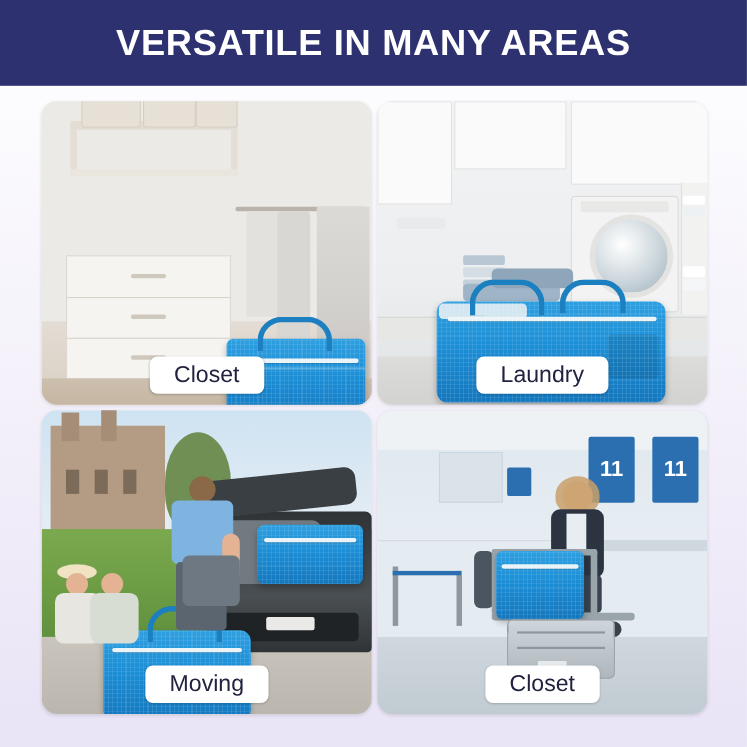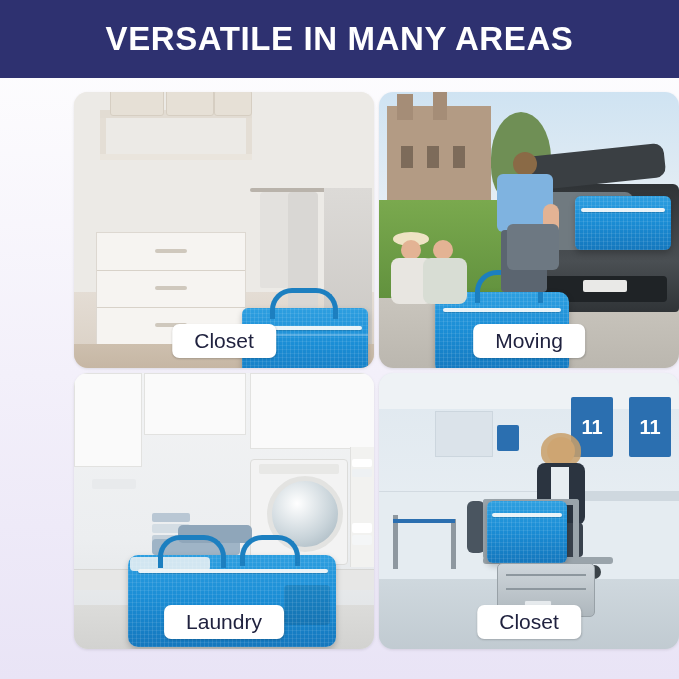--- a/index.html
+++ b/index.html
@@ -32,21 +32,20 @@
   }
   
   .grid{
     position:absolute;
     left:38px;top:92px;
     width:604px;height:560px;
     display:grid;
     grid-template-columns:300px 300px;
     grid-template-rows:276px 276px;
     gap:5px 5px;
-    margin-left:36px;
   }
   .card{
     position:relative;
     border-radius:14px;
     overflow:hidden;
     box-shadow:0 1px 3px rgba(0,0,0,0.10);
   }
   .photo{position:absolute;inset:0;overflow:hidden;}
   .caption{
     position:absolute;
@@ -174,20 +173,61 @@
           <div class="bag-zip" style="left:6px;top:18px;width:114px;"></div>
           <div class="abs" style="left:0;top:26px;width:126px;height:2px;background:rgba(255,255,255,0.25);"></div>
         </div>
         <div class="handle" style="left:196px;top:196px;width:58px;height:26px;"></div>
       </div>
       <div class="caption">Closet</div>
     </div>
 
     <div class="card">
       <div class="photo">
+        <div class="abs c2-bg"></div>
+
+        <div class="abs c2-cabinet" style="left:0px;top:0px;width:66px;height:92px;"></div>
+        <div class="abs c2-cabinet" style="left:70px;top:0px;width:100px;height:60px;"></div>
+        <div class="abs c2-cabinet" style="left:176px;top:0px;width:124px;height:74px;"></div>
+
+        <div class="abs c2-washer">
+          <div class="abs" style="left:8px;top:4px;width:80px;height:10px;background:#e8e8e6;border-radius:2px;"></div>
+          <div class="abs c2-door"></div>
+        </div>
+
+        <div class="abs" style="left:276px;top:74px;width:24px;height:120px;background:#f2f2f0;border-left:1px solid #e0e0de;"></div>
+        <div class="abs c2-towel" style="left:278px;top:86px;width:20px;height:8px;background:#ffffff;"></div>
+        <div class="abs c2-towel" style="left:278px;top:96px;width:20px;height:8px;background:#eef1f3;"></div>
+        <div class="abs c2-towel" style="left:278px;top:150px;width:20px;height:10px;background:#ffffff;"></div>
+        <div class="abs c2-towel" style="left:278px;top:162px;width:20px;height:10px;background:#f4f6f7;"></div>
+
+        <div class="abs c2-towel" style="left:78px;top:140px;width:38px;height:9px;background:#b9c7d4;"></div>
+        <div class="abs c2-towel" style="left:78px;top:151px;width:38px;height:9px;background:#d4dde4;"></div>
+        <div class="abs c2-towel" style="left:78px;top:162px;width:38px;height:9px;background:#c4d0da;"></div>
+        <div class="abs c2-towel" style="left:18px;top:106px;width:44px;height:10px;background:#e8eaec;"></div>
+
+        <div class="abs c2-counter"></div>
+        <div class="abs c2-floor"></div>
+
+        <div class="abs" style="left:78px;top:166px;width:88px;height:16px;background:#9fb4c6;border-radius:4px;"></div>
+        <div class="abs" style="left:104px;top:152px;width:74px;height:18px;background:#8fa6ba;border-radius:5px;"></div>
+
+        <div class="bag" style="left:54px;top:182px;width:208px;height:92px;border-radius:10px;">
+          <div class="bag-zip" style="left:10px;top:14px;width:190px;"></div>
+          <div class="abs" style="left:156px;top:30px;width:46px;height:40px;background:rgba(0,0,0,0.10);border-radius:4px;"></div>
+          <div class="abs" style="left:2px;top:2px;width:80px;height:14px;background:#f0f3f5;border-radius:4px;opacity:.85;"></div>
+        </div>
+        <div class="handle" style="left:84px;top:162px;width:58px;height:28px;"></div>
+        <div class="handle" style="left:166px;top:162px;width:50px;height:26px;"></div>
+      </div>
+      <div class="caption">Laundry</div>
+    </div>
+
+    <div class="card">
+      <div class="photo">
         <div class="abs c3-sky"></div>
         <div class="abs c3-building">
           <div class="abs" style="left:10px;top:-12px;width:16px;height:26px;background:#a58d77;"></div>
           <div class="abs" style="left:46px;top:-20px;width:14px;height:34px;background:#a58d77;"></div>
           <div class="abs" style="left:14px;top:40px;width:12px;height:22px;background:#7d6b5a;"></div>
           <div class="abs" style="left:40px;top:40px;width:12px;height:22px;background:#7d6b5a;"></div>
           <div class="abs" style="left:66px;top:40px;width:12px;height:22px;background:#7d6b5a;"></div>
         </div>
         <div class="abs" style="left:112px;top:20px;width:60px;height:92px;background:#6f8f55;border-radius:50% 50% 40% 40%;"></div>
         <div class="abs c3-grass"></div>
@@ -227,61 +267,20 @@
         <div class="c3-person" style="left:44px;top:148px;">
           <div class="abs skin" style="left:10px;top:0px;width:20px;height:20px;"></div>
           <div class="abs" style="left:0px;top:18px;width:44px;height:46px;background:#d8ddd4;border-radius:8px;"></div>
         </div>
       </div>
       <div class="caption">Moving</div>
     </div>
 
     <div class="card">
       <div class="photo">
-        <div class="abs c2-bg"></div>
-
-        <div class="abs c2-cabinet" style="left:0px;top:0px;width:66px;height:92px;"></div>
-        <div class="abs c2-cabinet" style="left:70px;top:0px;width:100px;height:60px;"></div>
-        <div class="abs c2-cabinet" style="left:176px;top:0px;width:124px;height:74px;"></div>
-
-        <div class="abs c2-washer">
-          <div class="abs" style="left:8px;top:4px;width:80px;height:10px;background:#e8e8e6;border-radius:2px;"></div>
-          <div class="abs c2-door"></div>
-        </div>
-
-        <div class="abs" style="left:276px;top:74px;width:24px;height:120px;background:#f2f2f0;border-left:1px solid #e0e0de;"></div>
-        <div class="abs c2-towel" style="left:278px;top:86px;width:20px;height:8px;background:#ffffff;"></div>
-        <div class="abs c2-towel" style="left:278px;top:96px;width:20px;height:8px;background:#eef1f3;"></div>
-        <div class="abs c2-towel" style="left:278px;top:150px;width:20px;height:10px;background:#ffffff;"></div>
-        <div class="abs c2-towel" style="left:278px;top:162px;width:20px;height:10px;background:#f4f6f7;"></div>
-
-        <div class="abs c2-towel" style="left:78px;top:140px;width:38px;height:9px;background:#b9c7d4;"></div>
-        <div class="abs c2-towel" style="left:78px;top:151px;width:38px;height:9px;background:#d4dde4;"></div>
-        <div class="abs c2-towel" style="left:78px;top:162px;width:38px;height:9px;background:#c4d0da;"></div>
-        <div class="abs c2-towel" style="left:18px;top:106px;width:44px;height:10px;background:#e8eaec;"></div>
-
-        <div class="abs c2-counter"></div>
-        <div class="abs c2-floor"></div>
-
-        <div class="abs" style="left:78px;top:166px;width:88px;height:16px;background:#9fb4c6;border-radius:4px;"></div>
-        <div class="abs" style="left:104px;top:152px;width:74px;height:18px;background:#8fa6ba;border-radius:5px;"></div>
-
-        <div class="bag" style="left:54px;top:182px;width:208px;height:92px;border-radius:10px;">
-          <div class="bag-zip" style="left:10px;top:14px;width:190px;"></div>
-          <div class="abs" style="left:156px;top:30px;width:46px;height:40px;background:rgba(0,0,0,0.10);border-radius:4px;"></div>
-          <div class="abs" style="left:2px;top:2px;width:80px;height:14px;background:#f0f3f5;border-radius:4px;opacity:.85;"></div>
-        </div>
-        <div class="handle" style="left:84px;top:162px;width:58px;height:28px;"></div>
-        <div class="handle" style="left:166px;top:162px;width:50px;height:26px;"></div>
-      </div>
-      <div class="caption">Laundry</div>
-    </div>
-
-    <div class="card">
-      <div class="photo">
         <div class="abs c4-bg"></div>
 
         <div class="abs" style="left:0;top:0;width:300px;height:36px;background:#eef2f5;"></div>
         <div class="abs" style="left:56px;top:38px;width:56px;height:44px;background:#dbe3ea;border:1px solid #ccd6de;"></div>
 
         <div class="abs c4-signblock" style="left:192px;top:24px;width:42px;height:60px;">
           <span>11</span>
         </div>
         <div class="abs c4-signblock" style="left:250px;top:24px;width:42px;height:60px;">
           <span>11</span>

